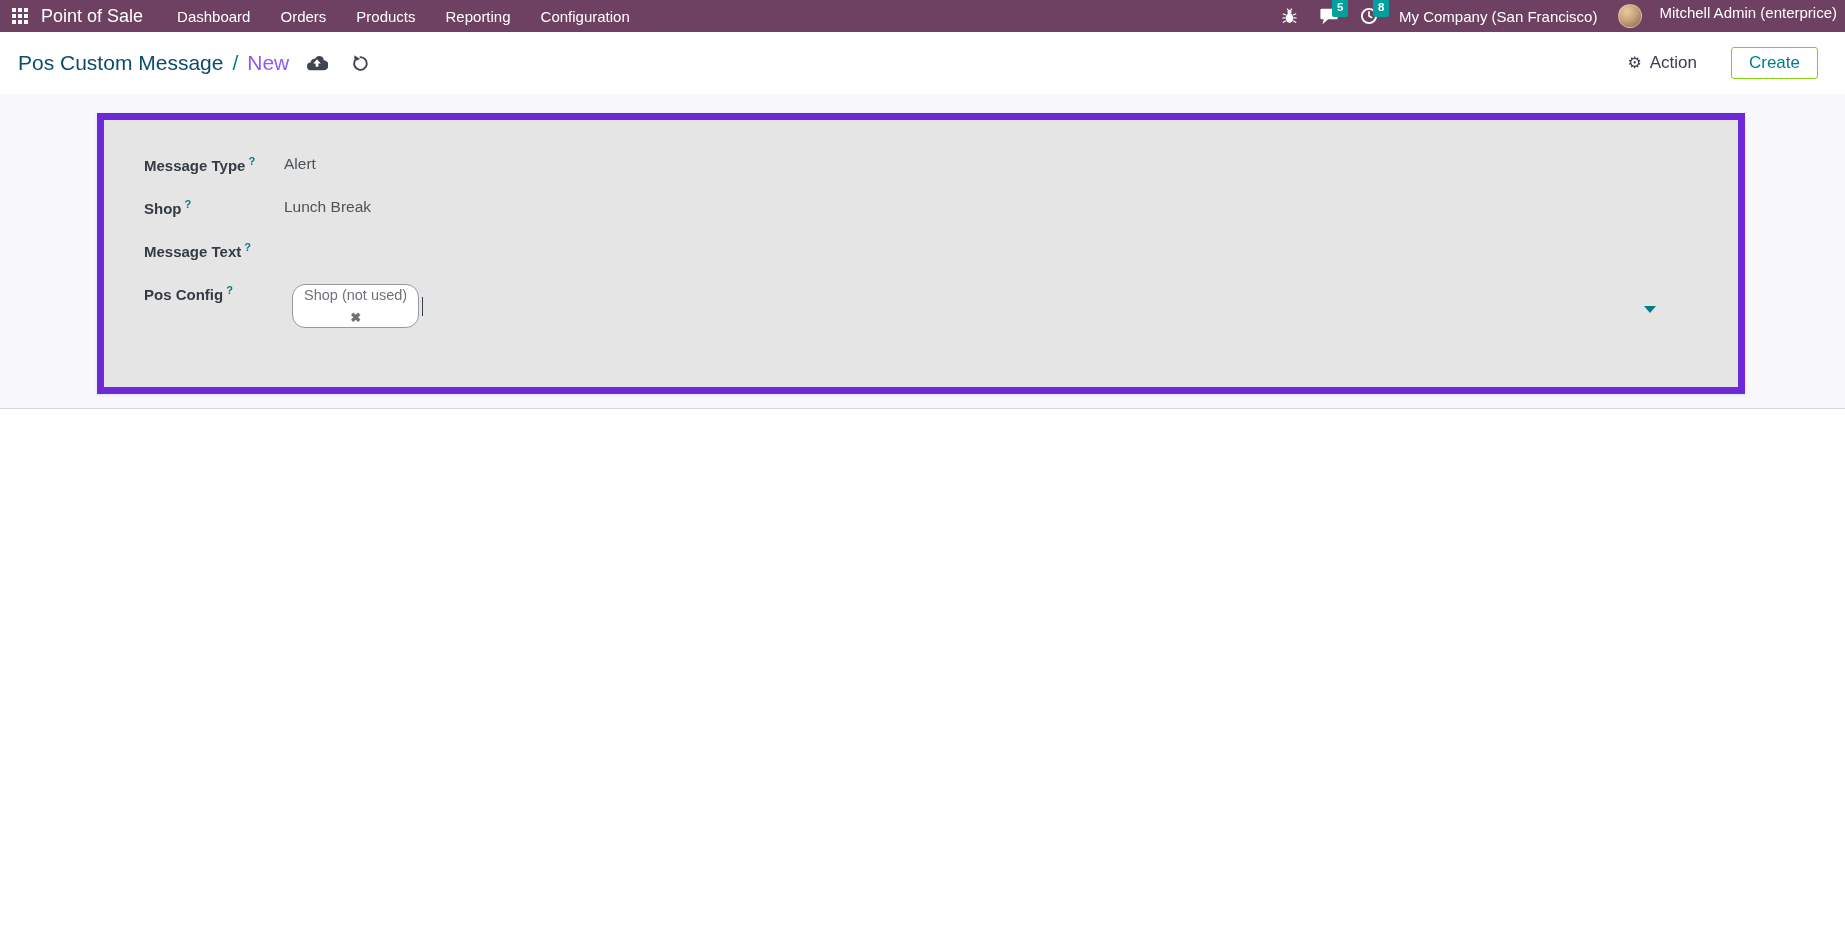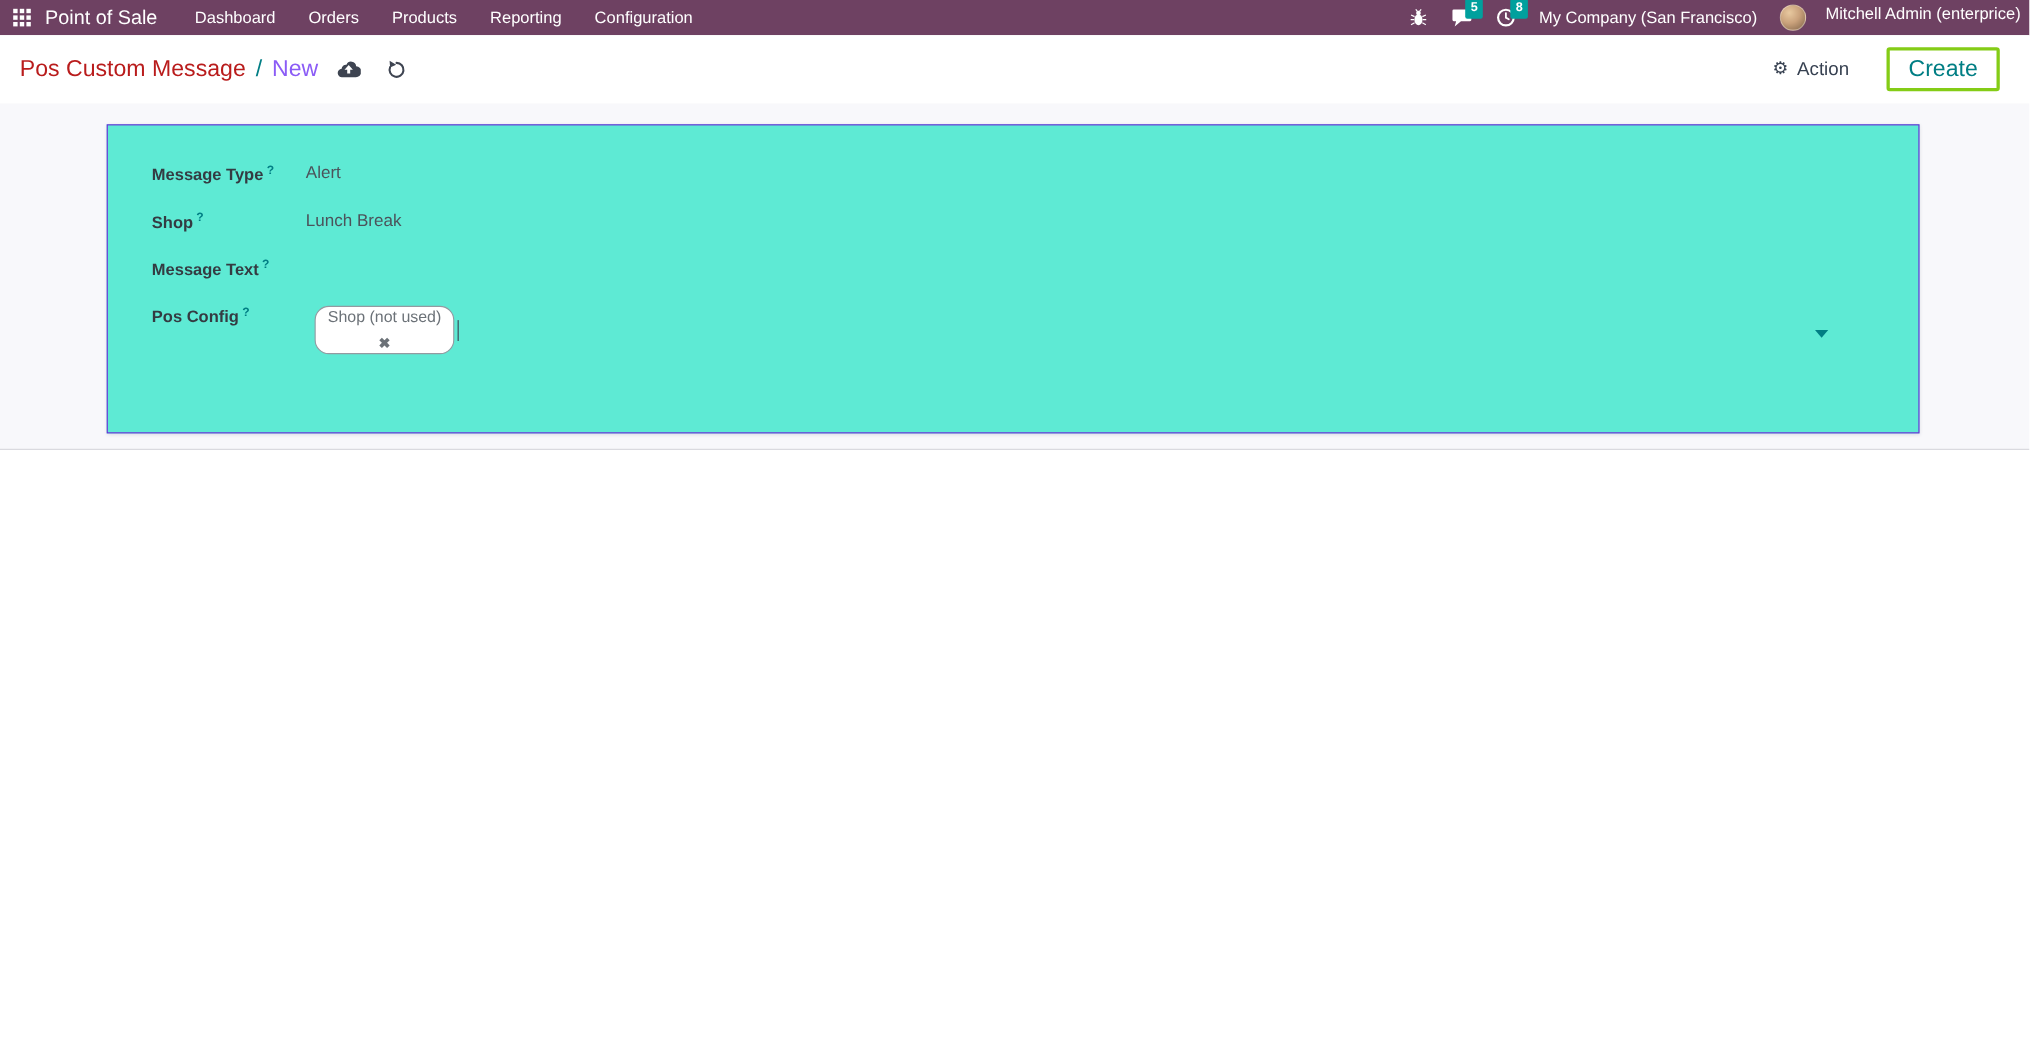--- a/index.html
+++ b/index.html
@@ -44,51 +44,51 @@
     border: 1px solid rgba(255,255,255,0.35);
   }
 
   
   .control-panel {
     height: 62px; background: #fff;
     display: flex; align-items: center; justify-content: space-between;
     padding: 0 27px 0 18px;
   }
   .breadcrumb { display: flex; align-items: center; font-size: 21px; }
-  .crumb-root { color: #b91c1c; cursor: pointer; }
+  .crumb-root { color: #0c4a6e; cursor: pointer; }
   .crumb-sep { color: #017e84; margin: 0 9px; }
   .crumb-current { color: #8b5cf6; }
   .save-indicator { margin-left: 17px; cursor: pointer; display: flex; }
   .discard-indicator { margin-left: 23px; cursor: pointer; display: flex; }
 
   .cp-right { display: flex; align-items: center; }
   .action-btn {
     display: flex; align-items: center; gap: 8px;
     color: #374151; font-size: 17px; cursor: pointer;
   }
   .gear-glyph { font-size: 16px; line-height: 1; }
   .create-btn {
     margin-left: 34px;
-    border: 3px solid #84cc16; color: #017e84; background: #fff;
-    font-size: 21px; font-family: inherit;
+    border: 1px solid #84cc16; color: #017e84; background: #fff;
+    font-size: 17px; font-family: inherit;
     padding: 5px 17px; border-radius: 3px; cursor: pointer;
   }
 
   
   .content {
     background: #f8f8fb;
     height: 315px;
     border-bottom: 1px solid #d6d6dc;
   }
   .sheet {
     width: 1648px; height: 281px;
     margin-left: 97px;
     position: relative; top: 19px;
-    background: #5eead4;
-    border: 1px solid #6d28d9;
+    background: #e5e5e5;
+    border: 7px solid #6d28d9;
     box-shadow: 0 1px 3px rgba(50,50,80,0.12);
     padding: 35px 40px 0 40px;
   }
 
   .form-row { display: flex; align-items: flex-start; margin-bottom: 23px; min-height: 20px; }
   .form-row.gap-before { margin-top: 28px; }
   .form-label {
     flex: 0 0 140px; width: 140px;
     font-weight: bold; color: #343b42; font-size: 15px; white-space: nowrap;
   }

